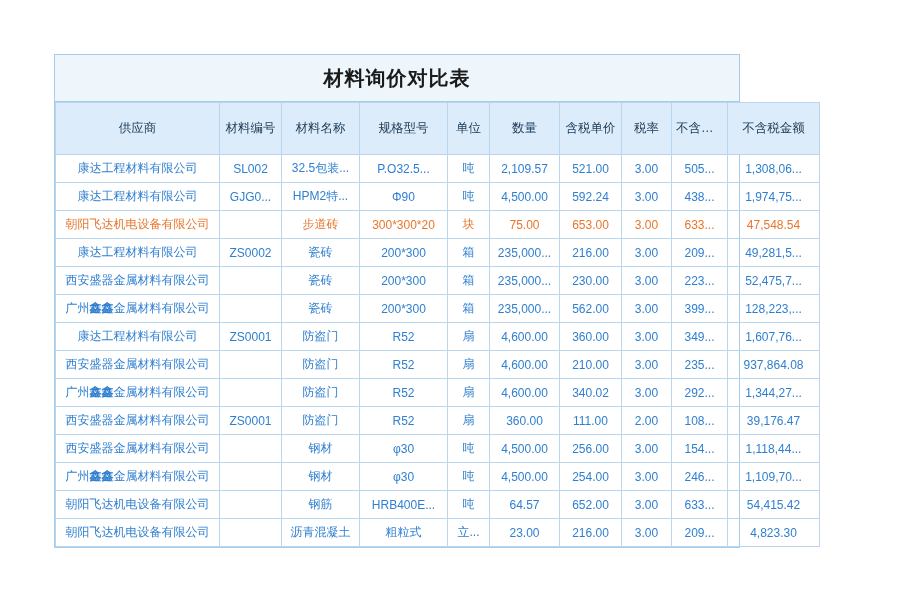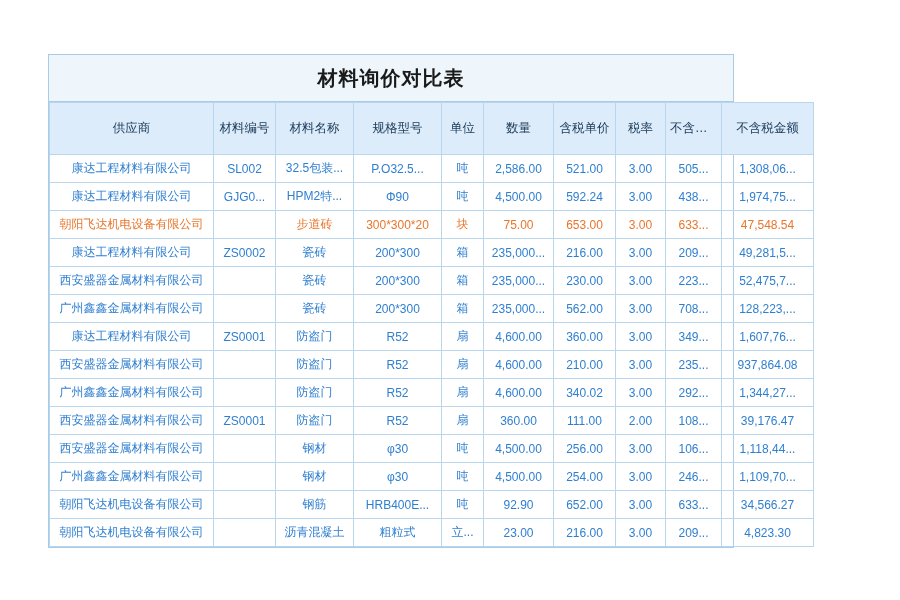--- a/index.html
+++ b/index.html
@@ -12,21 +12,21 @@
   }
   #root {
     position: relative;
     width: 900px;
     height: 600px;
     background: #ffffff;
     overflow: hidden;
   }
   .sheet {
     position: absolute;
-    left: 48px;
+    left: 54px;
     top: 54px;
     width: 686px;
     border: 1px solid #a8cbe8;
     border-right: 1px solid #a8cbe8;
     background: #ffffff;
     box-sizing: border-box;
   }
   .title-row {
     height: 46px;
     background: #eef6fc;
@@ -64,21 +64,21 @@
     font-weight: normal;
     line-height: 1.25;
     font-size: 12.5px;
   }
   table.grid td {
     height: 28px;
     color: #2f7fd0;
   }
   td.num { text-align: right; padding-right: 8px; }
   tr.highlight td { color: #e8762c; }
-  .bold-part { font-weight: normal; }
+  .bold-part { font-weight: bold; }
   .c-supplier { width: 164px; }
   .c-code     { width: 62px; }
   .c-name     { width: 78px; }
   .c-spec     { width: 88px; }
   .c-unit     { width: 42px; }
   .c-qty      { width: 70px; }
   .c-taxprice { width: 62px; }
   .c-rate     { width: 50px; }
   .c-netprice { width: 56px; }
   .c-netamt   { width: 92px; }
@@ -120,21 +120,21 @@
           <th>不含税金额</th>
         </tr>
       </thead>
       <tbody id="table-body">
           <tr>
             <td>康达工程材料有限公司</td>
             <td>SL002</td>
             <td>32.5包装...</td>
             <td>P.O32.5...</td>
             <td>吨</td>
-            <td class="num">2,586.00</td>
+            <td class="num">2,109.57</td>
             <td class="num">521.00</td>
             <td class="num">3.00</td>
             <td class="num">505...</td>
             <td class="num">1,308,06...</td>
           </tr>
           <tr>
             <td>康达工程材料有限公司</td>
             <td>GJG0...</td>
             <td>HPM2特...</td>
             <td>Φ90</td>
@@ -183,21 +183,21 @@
           </tr>
           <tr>
             <td>广州<span class="bold-part">鑫鑫</span>金属材料有限公司</td>
             <td></td>
             <td>瓷砖</td>
             <td>200*300</td>
             <td>箱</td>
             <td class="num">235,000...</td>
             <td class="num">562.00</td>
             <td class="num">3.00</td>
-            <td class="num">708...</td>
+            <td class="num">399...</td>
             <td class="num">128,223,...</td>
           </tr>
           <tr>
             <td>康达工程材料有限公司</td>
             <td>ZS0001</td>
             <td>防盗门</td>
             <td>R52</td>
             <td>扇</td>
             <td class="num">4,600.00</td>
             <td class="num">360.00</td>
@@ -243,46 +243,46 @@
           </tr>
           <tr>
             <td>西安盛器金属材料有限公司</td>
             <td></td>
             <td>钢材</td>
             <td>φ30</td>
             <td>吨</td>
             <td class="num">4,500.00</td>
             <td class="num">256.00</td>
             <td class="num">3.00</td>
-            <td class="num">106...</td>
+            <td class="num">154...</td>
             <td class="num">1,118,44...</td>
           </tr>
           <tr>
             <td>广州<span class="bold-part">鑫鑫</span>金属材料有限公司</td>
             <td></td>
             <td>钢材</td>
             <td>φ30</td>
             <td>吨</td>
             <td class="num">4,500.00</td>
             <td class="num">254.00</td>
             <td class="num">3.00</td>
             <td class="num">246...</td>
             <td class="num">1,109,70...</td>
           </tr>
           <tr>
             <td>朝阳飞达机电设备有限公司</td>
             <td></td>
             <td>钢筋</td>
             <td>HRB400E...</td>
             <td>吨</td>
-            <td class="num">92.90</td>
+            <td class="num">64.57</td>
             <td class="num">652.00</td>
             <td class="num">3.00</td>
             <td class="num">633...</td>
-            <td class="num">34,566.27</td>
+            <td class="num">54,415.42</td>
           </tr>
           <tr>
             <td>朝阳飞达机电设备有限公司</td>
             <td></td>
             <td>沥青混凝土</td>
             <td>粗粒式</td>
             <td>立...</td>
             <td class="num">23.00</td>
             <td class="num">216.00</td>
             <td class="num">3.00</td>

